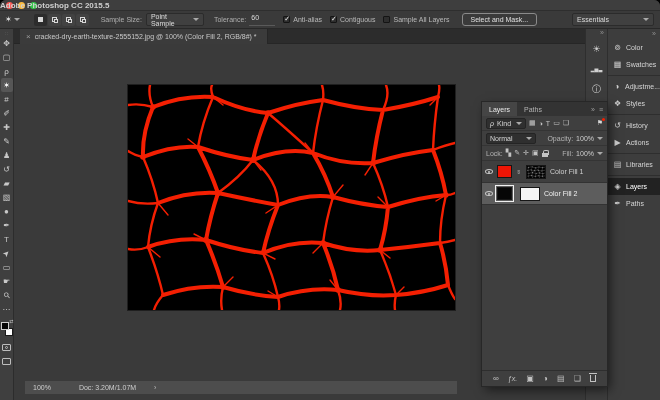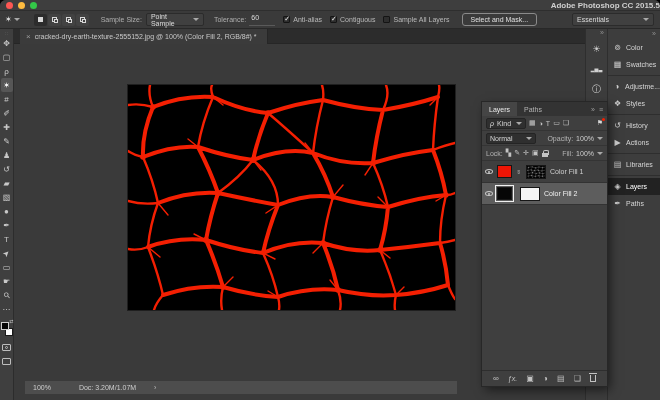--- a/index.html
+++ b/index.html
@@ -7,21 +7,21 @@
     font-family:"Liberation Sans", sans-serif; -webkit-font-smoothing:antialiased; }
   #window { position:absolute; inset:0; background:#353535; border-radius:6px 6px 0 0; overflow:hidden; }
 
   
   .titlebar { position:absolute; left:0; top:0; width:660px; height:11px;
     background:#3e3e3e; border-bottom:1px solid #2e2e2e; }
   .tl { position:absolute; top:2px; width:7px; height:7px; border-radius:50%; }
   .tl.r { left:6px;  background:var(--traffic-red,#fc5753); }
   .tl.y { left:18px; background:var(--traffic-yellow,#fdbc40); }
   .tl.g { left:30px; background:var(--traffic-green,#33c748); }
-  .win-title { position:absolute; left:0; right:0; top:1px; text-align:right;
+  .win-title { position:absolute; left:0; right:0; top:1px; text-align:left;
     font-size:8px; font-weight:bold; color:#cfcfcf; }
 
   
   .optionsbar { position:absolute; left:0; top:11px; width:660px; height:18px;
     background:#3a3a3a; border-bottom:1px solid #282828;
     display:flex; align-items:center; font-size:7px; color:#b9b9b9; }
   .optionsbar .sp { flex:0 0 auto; }
   .toolpreset { margin-left:5px; display:flex; align-items:center; gap:2px; color:#e0e0e0; }
   .toolpreset .g { font-size:8px; }
   .caret { width:0; height:0; border-left:3px solid transparent; border-right:3px solid transparent;

